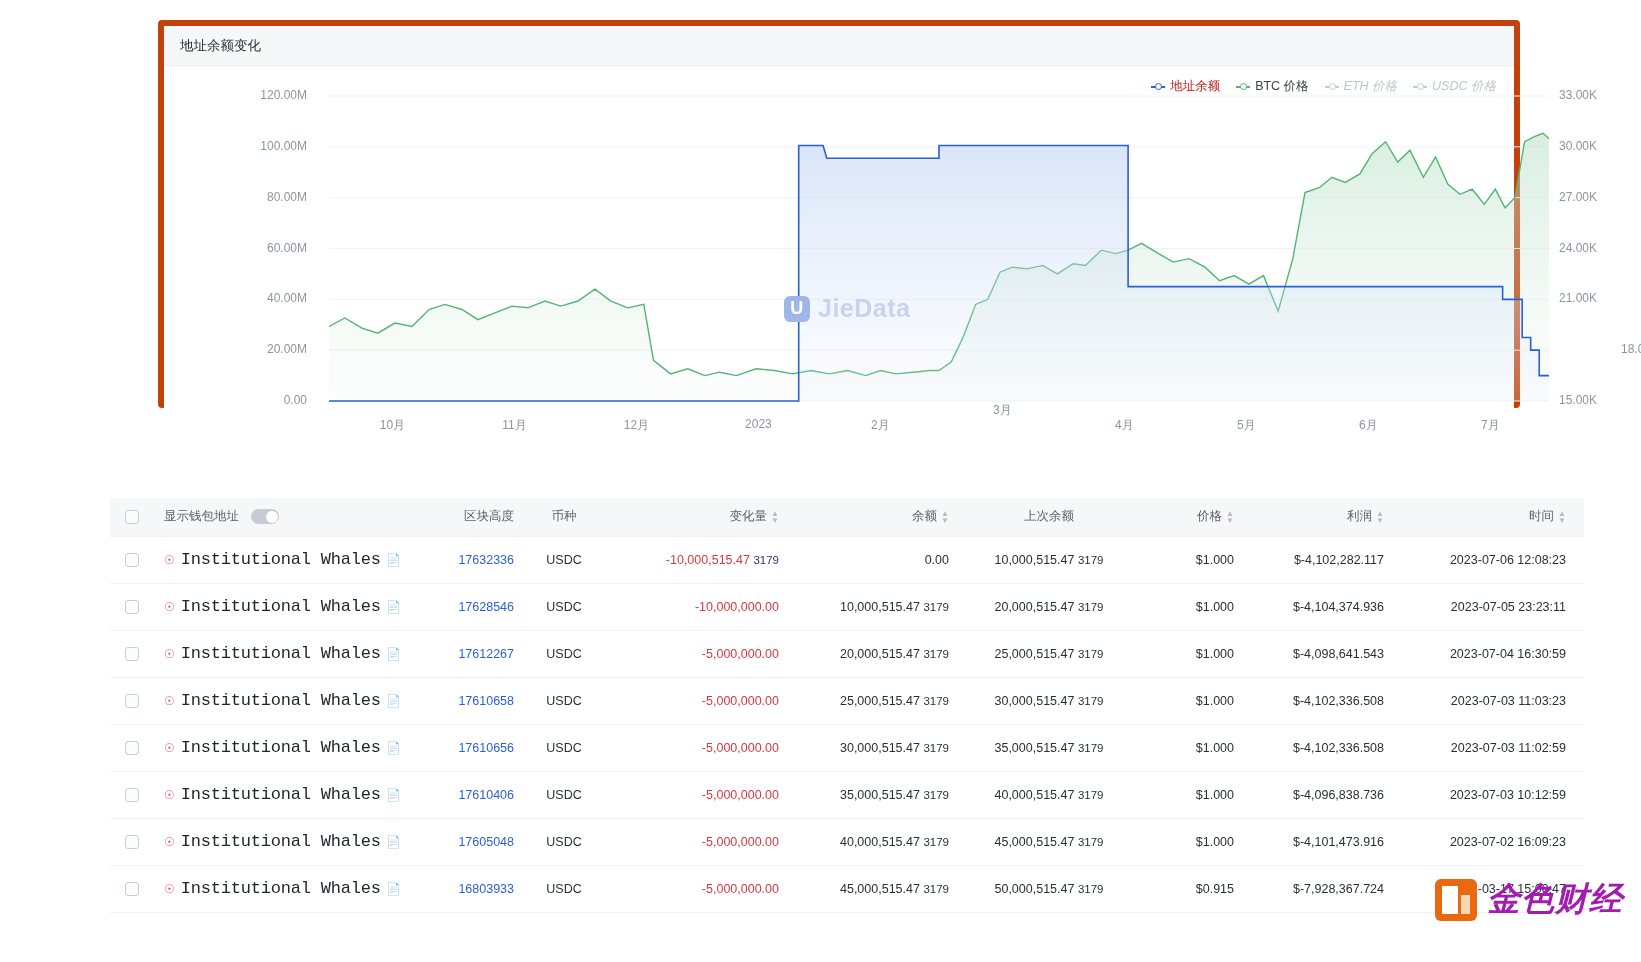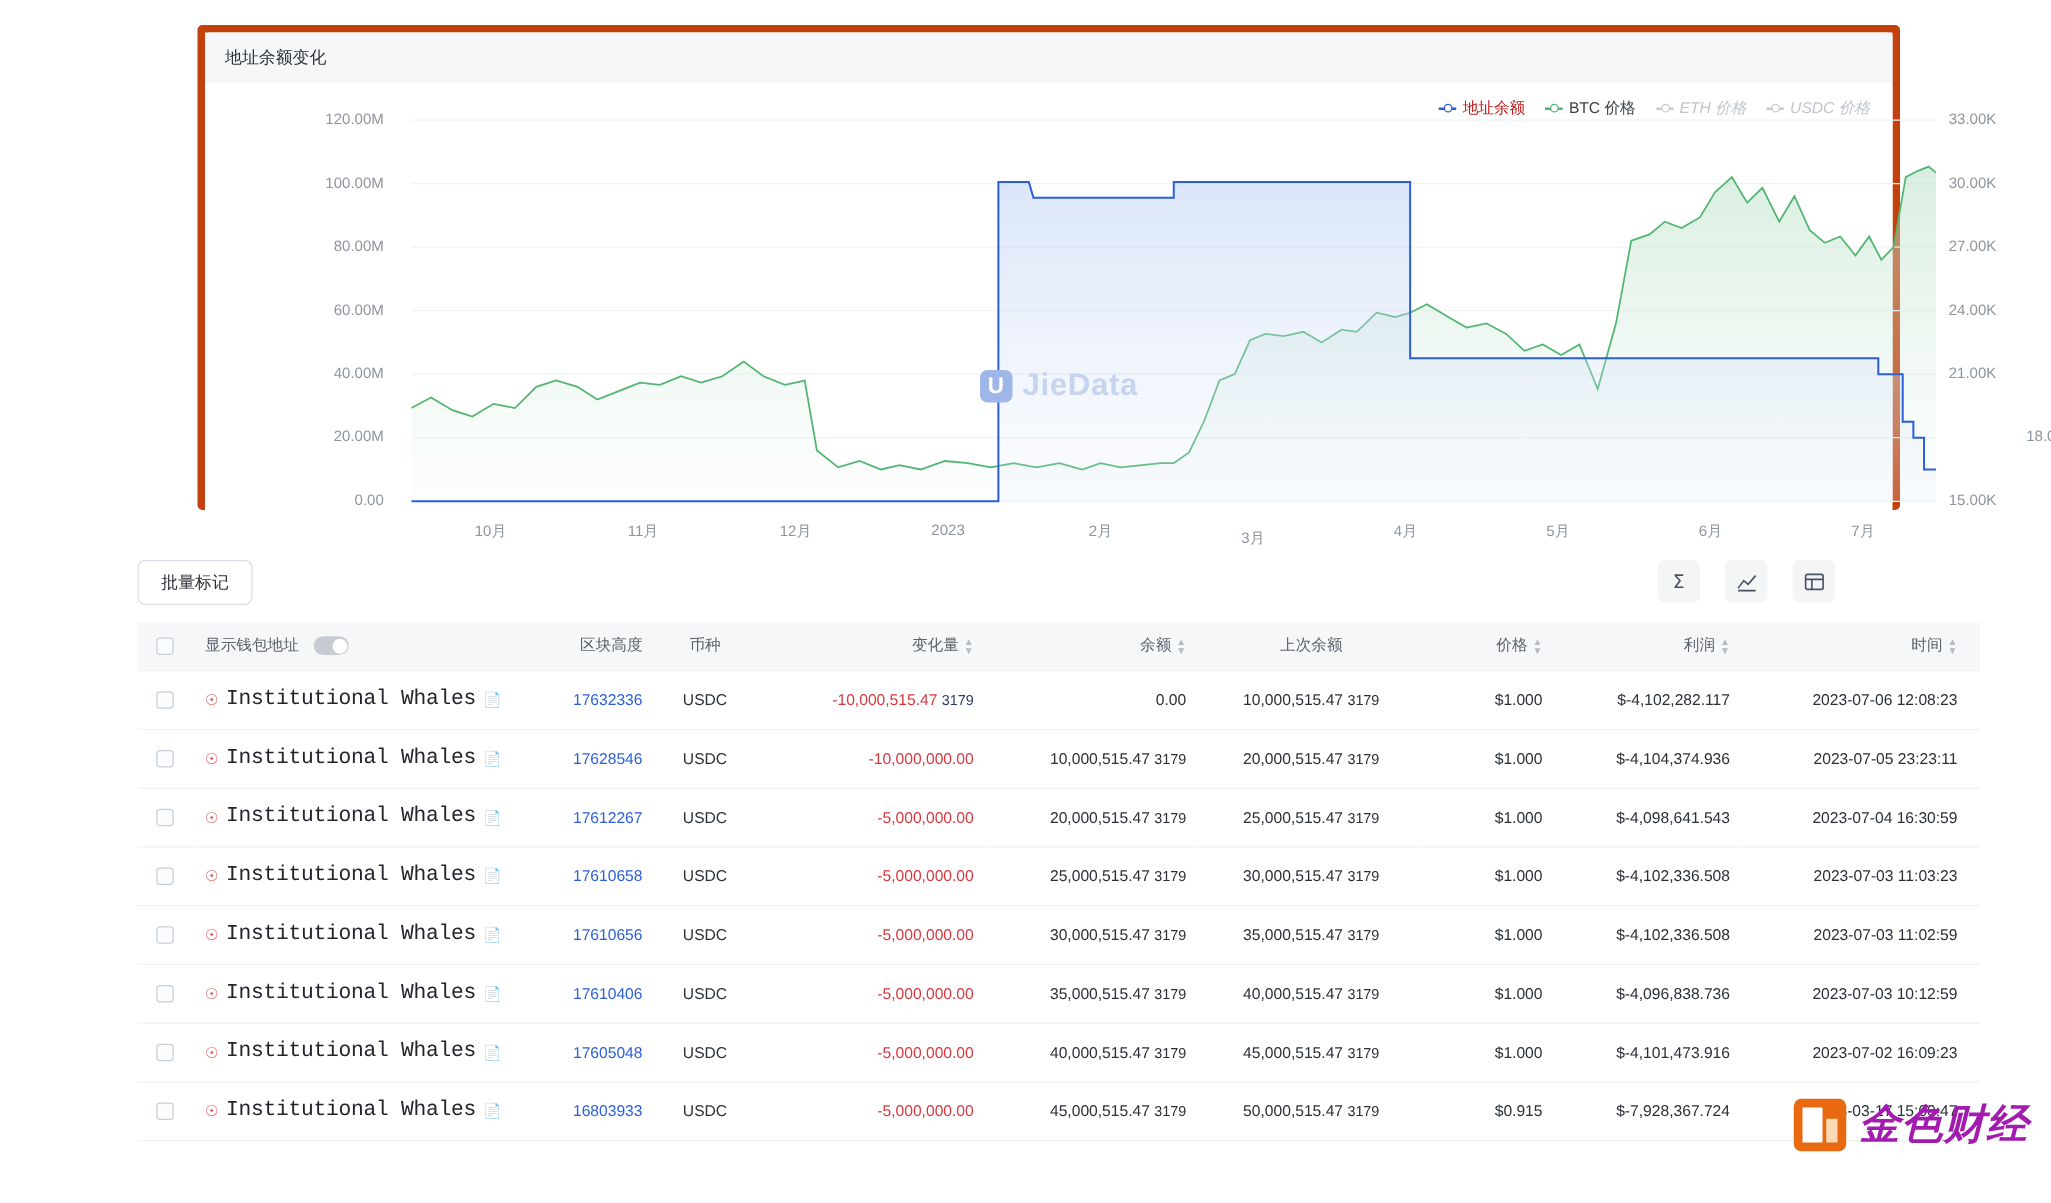--- a/index.html
+++ b/index.html
@@ -224,48 +224,29 @@
           <div class="axis-label" style="left: 1395px; top: 225.333px;">21.00K</div>
           <div class="axis-label" style="left: 1457px; top: 276.167px;">18.00K</div>
           <div class="axis-label" style="left: 1395px; top: 327px;">15.00K</div>
         </div>
       <div id="x-labels">
           <div class="xtick" style="left: 228.44px; top: 351px;">10月</div>
           <div class="xtick" style="left: 350.44px; top: 351px;">11月</div>
           <div class="xtick" style="left: 472.44px; top: 351px;">12月</div>
           <div class="xtick" style="left: 594.44px; top: 351px;">2023</div>
           <div class="xtick" style="left: 716.44px; top: 351px;">2月</div>
-          <div class="xtick" style="left: 838.44px; top: 356px;">3月</div>
+          <div class="xtick" style="left: 838.44px; top: 336px;">3月</div>
           <div class="xtick" style="left: 960.44px; top: 351px;">4月</div>
           <div class="xtick" style="left: 1082.44px; top: 351px;">5月</div>
           <div class="xtick" style="left: 1204.44px; top: 351px;">6月</div>
           <div class="xtick" style="left: 1326.44px; top: 351px;">7月</div>
         </div>
     </div>
   </div>
 
-  <div class="toolbar">
-    <div class="btn-mark">批量标记</div>
-
-    <div class="icon-btn" style="right:112px;">
-      <span style="font-size:15px;font-family:'DejaVu Sans',sans-serif;">Σ</span>
-    </div>
-    <div class="icon-btn" style="right:58px;">
-      <svg width="17" height="17" viewBox="0 0 17 17">
-        <path d="M1.5 13.5 L6 7.5 L9.5 10.5 L15.5 3.5" fill="none" stroke="#4a5160" stroke-width="1.3"></path>
-        <path d="M1.5 15.5 L15.5 15.5" fill="none" stroke="#4a5160" stroke-width="1.3"></path>
-      </svg>
-    </div>
-    <div class="icon-btn" style="right:4px;">
-      <svg width="17" height="17" viewBox="0 0 17 17">
-        <rect x="1.5" y="2.5" width="14" height="12" rx="1.5" fill="none" stroke="#4a5160" stroke-width="1.3"></rect>
-        <path d="M1.5 6.5 H15.5 M6.5 6.5 V14.5" fill="none" stroke="#4a5160" stroke-width="1.3"></path>
-      </svg>
-    </div>
-  </div>
 
   <div class="table-wrap">
     <table>
       <thead>
         <tr>
           <th class="c-chk">
             <span class="chk"></span>
           </th>
           <th class="c-name">
             <span class="hdr-cell">

